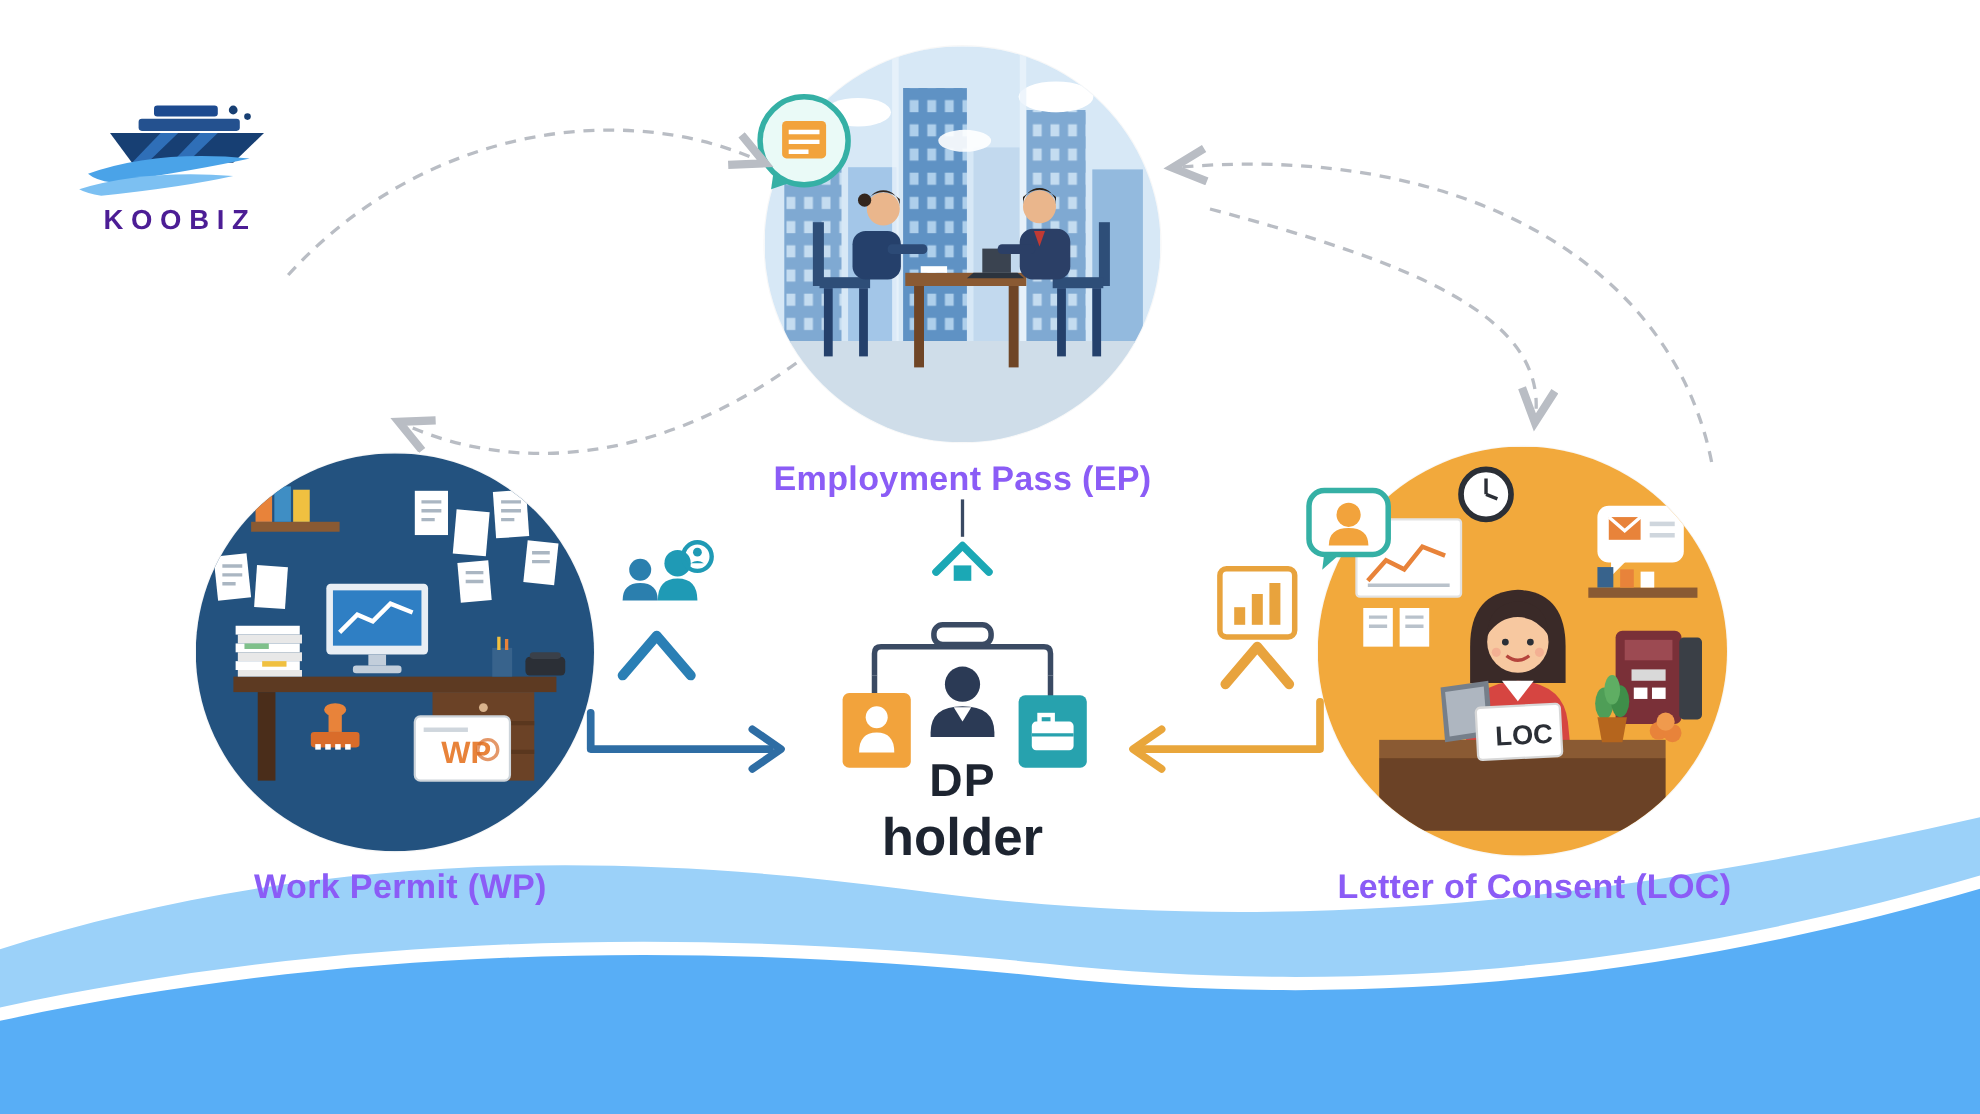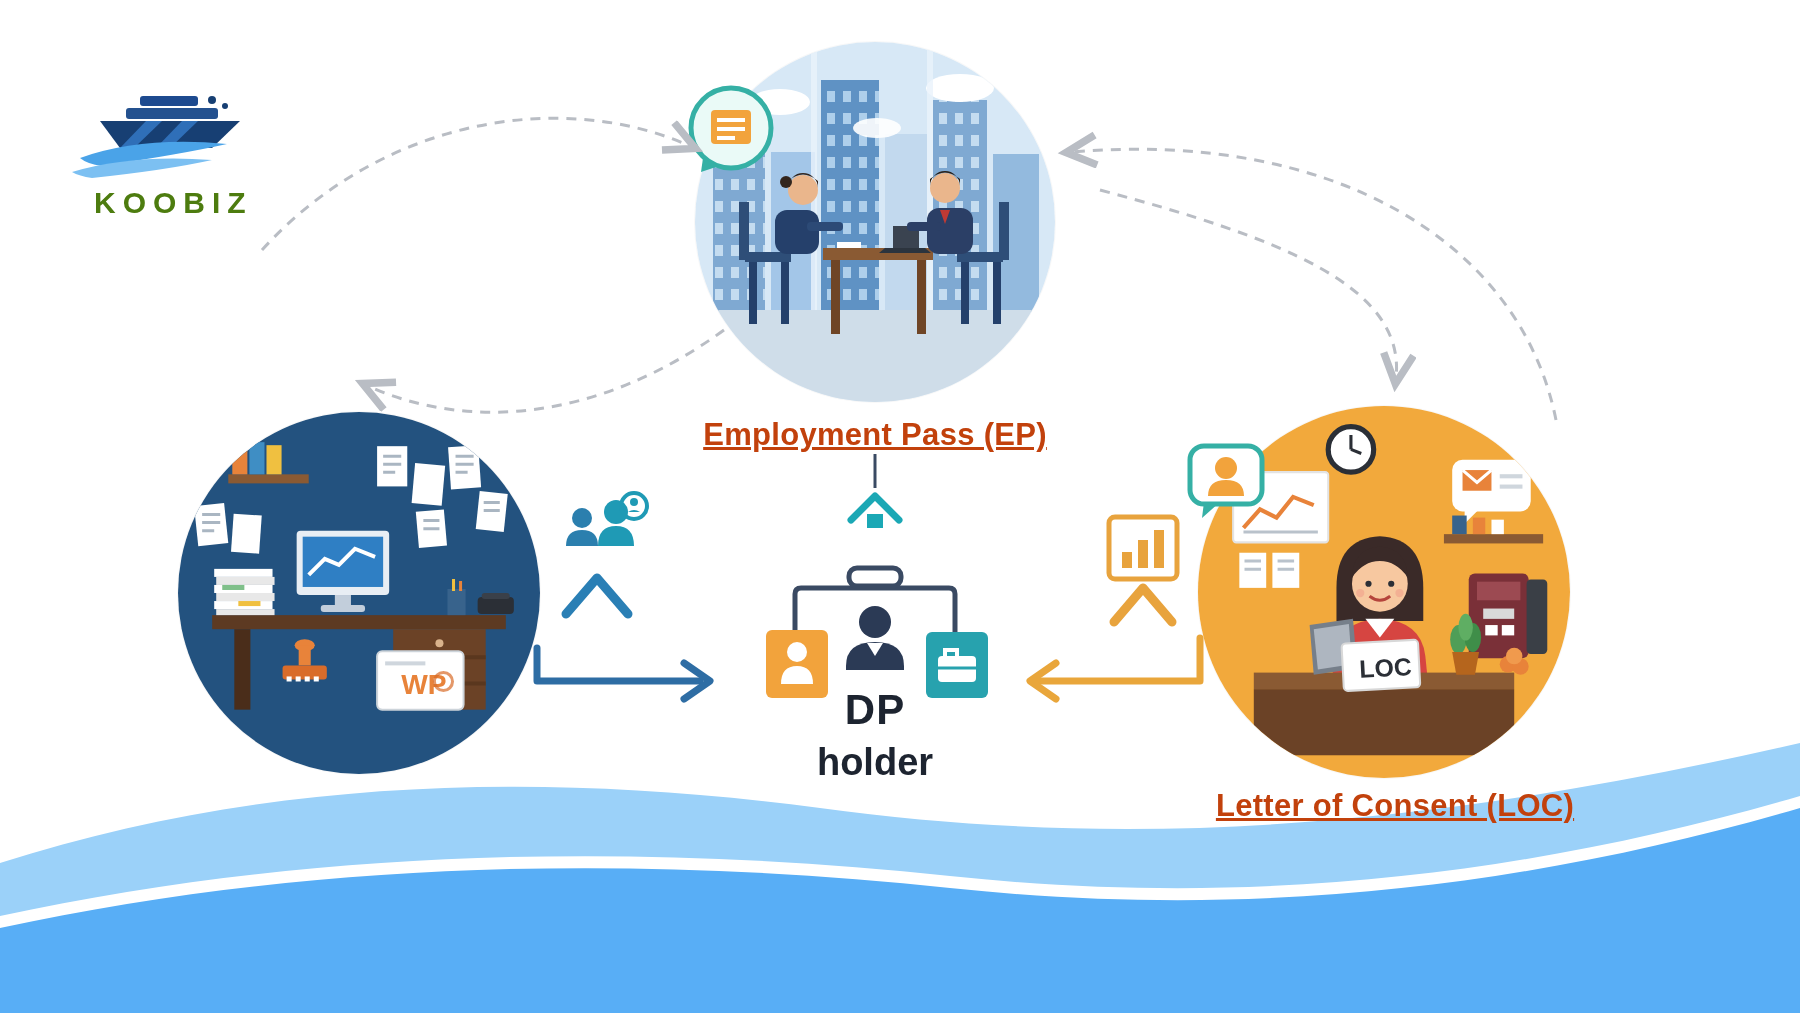--- a/index.html
+++ b/index.html
@@ -7,33 +7,33 @@
   body { font-family:"Liberation Sans", sans-serif; background:#ffffff; }
   .stage { position:relative; width:1800px; height:1013px; overflow:hidden; background:#ffffff; }
 
   .circle { position:absolute; border-radius:50%; overflow:hidden; box-shadow:0 0 0 1px rgba(0,0,0,0.03); }
   .circle svg { display:block; width:100%; height:100%; }
   .circle-ep  { left:695px;  top:42px;  width:360px; height:360px; }
   .circle-wp  { left:178px;  top:412px; width:362px; height:362px; }
   .circle-loc { left:1198px; top:406px; width:372px; height:372px; }
 
   .node-label { position:absolute; transform:translate(-50%,-50%); font-weight:bold;
-                font-size:31px; color:#c2410c; letter-spacing:0.3px; white-space:nowrap;text-decoration:underline; }
+                font-size:31px; color:#8b5cf6; letter-spacing:0.3px; white-space:nowrap; }
   .label-ep  { left:875px;  top:435px; }
   .label-wp  { left:364px;  top:806px; }
   .label-loc { left:1395px; top:806px;text-align:right; }
 
   .dp-title    { position:absolute; left:875px; top:710px; transform:translate(-50%,-50%);
                  font-size:42px; font-weight:bold; color:#1d2430; letter-spacing:1px; }
   .dp-subtitle { position:absolute; left:875px; top:762px; transform:translate(-50%,-50%);
-                 font-size:38px; font-weight:bold; color:#1d2430; }
+                 font-size:48px; font-weight:bold; color:#1d2430; }
 
   .logo { position:absolute; left:62px; top:88px; width:240px; }
   .logo svg { display:block; }
-  .logo-text { font-size:30px; font-weight:bold; color:#4d7c0f; letter-spacing:7px;
+  .logo-text { font-size:25px; font-weight:bold; color:#4c1d95; letter-spacing:7px;
                margin-left:32px; margin-top:2px; }
 
   .float-icon { position:absolute; }
   .icon-ep-bubble   { left:683px;  top:82px;  width:96px; height:96px; }
   .icon-people      { left:560px;  top:488px; width:92px; height:84px; }
   .icon-barchart    { left:1106px; top:514px; width:74px; height:68px; }
   .icon-loc-bubble  { left:1184px; top:440px; width:84px; height:82px; }
 
   .overlay { position:absolute; left:0; top:0; width:1800px; height:1013px; pointer-events:none; }
   .waves   { position:absolute; left:0; bottom:0; width:1800px; height:300px; }
@@ -343,17 +343,18 @@
     </g>
     <g>
       <rect x="926" y="632" width="62" height="66" rx="6" fill="#27a2ae"></rect>
       <rect x="945" y="650" width="12" height="8" fill="none" stroke="#ffffff" stroke-width="4"></rect>
       <rect x="938" y="656" width="38" height="26" rx="4" fill="#ffffff"></rect>
       <line x1="938" y1="668" x2="976" y2="668" stroke="#27a2ae" stroke-width="3"></line>
     </g>
   </svg>
 
   <div class="node-label label-ep">Employment Pass (EP)</div>
+  <div class="node-label label-wp">Work Permit (WP)</div>
   <div class="node-label label-loc">Letter of Consent (LOC)</div>
   <div class="dp-title">DP</div>
   <div class="dp-subtitle">holder</div>
 
 </div>
 
 </body></html>

